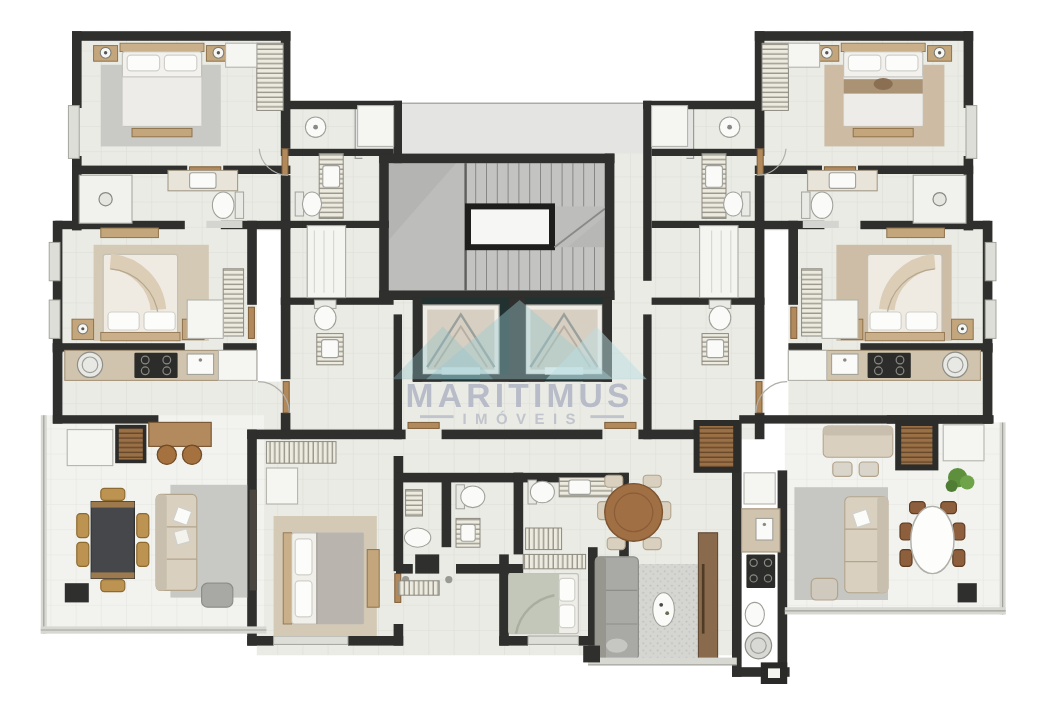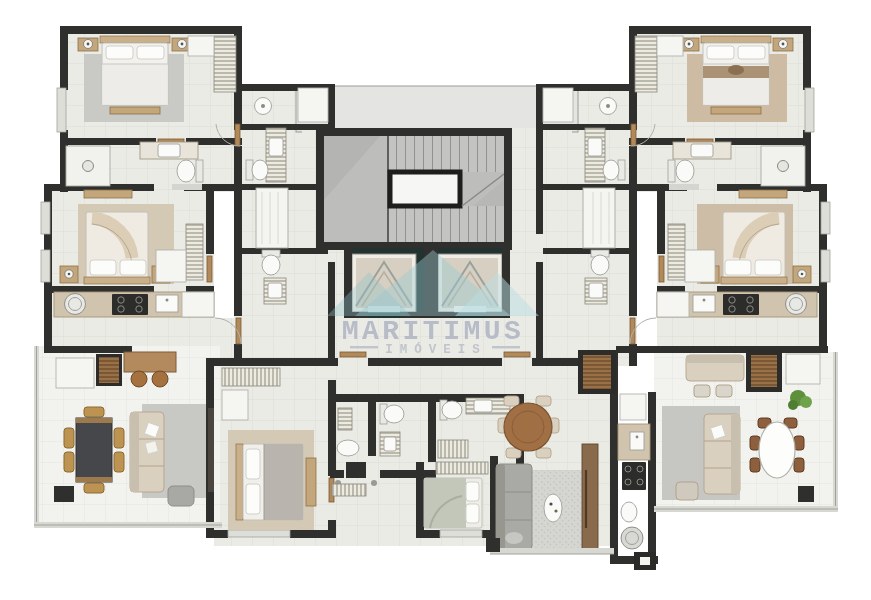--- a/index.html
+++ b/index.html
@@ -1,17 +1,17 @@
 <!DOCTYPE html>
 <html><head>
 <meta charset="utf-8">
 <style>
   html,body{margin:0;padding:0;background:#ffffff;}
   .stage{position:relative;width:871px;height:600px;background:#ffffff;overflow:hidden;
-         font-family:Liberation Mono, monospace;}
+         font-family:Liberation Sans, sans-serif;}
   svg{position:absolute;left:0;top:0;}
   .w{fill:#2f2f2d;}
   .tan{fill:#c4a67c;stroke:#8d7048;stroke-width:.8;}
   .white-f{fill:#fafaf8;stroke:#a0a09a;stroke-width:.9;}
   .cab{fill:#f5f5f2;stroke:#b3b3ad;stroke-width:.9;}
   .win{fill:#deded9;stroke:#a2a29c;stroke-width:.8;}
   .arc{fill:none;stroke:#b0b0aa;stroke-width:1;}
   .leaf{fill:#b1895a;stroke:#7b5a35;stroke-width:.8;}
   .counter{fill:#d1c4ae;stroke:#a5947a;stroke-width:.9;}
   .sofa{fill:#d9d0c0;stroke:#b3a48c;stroke-width:.9;}

